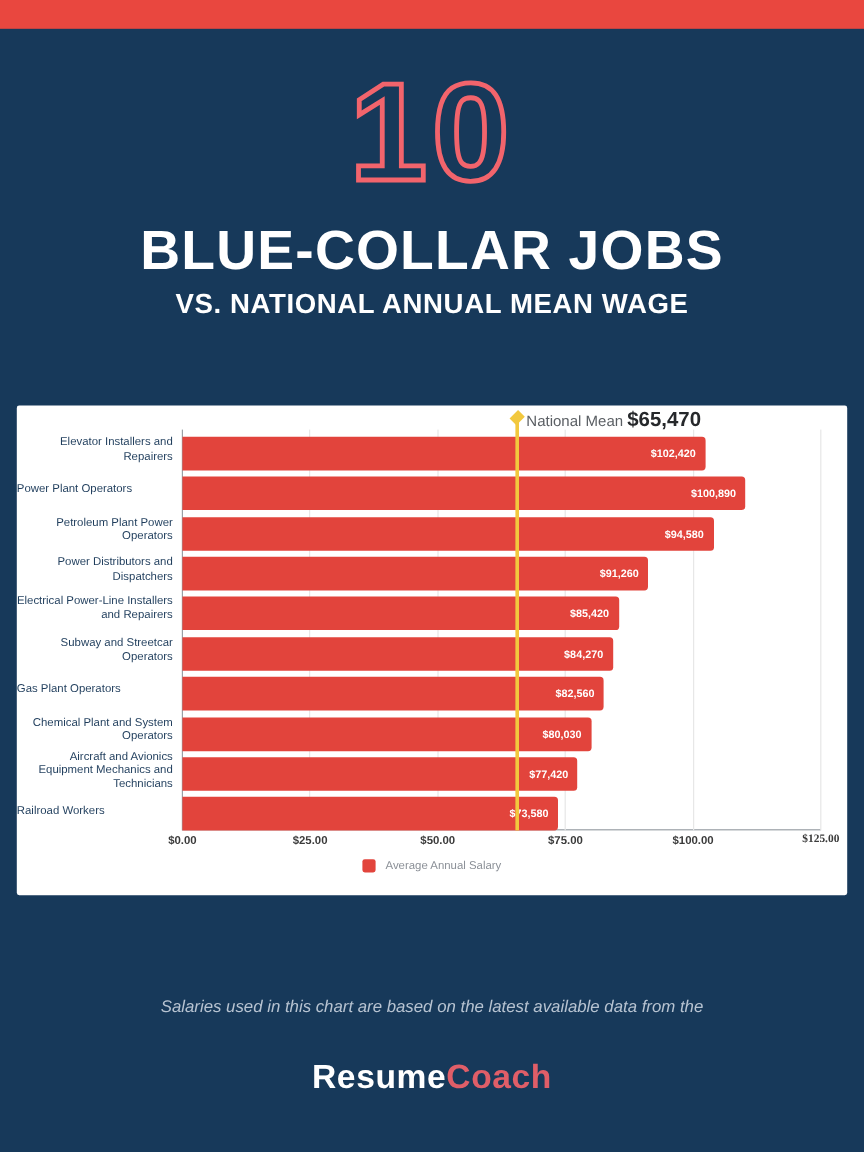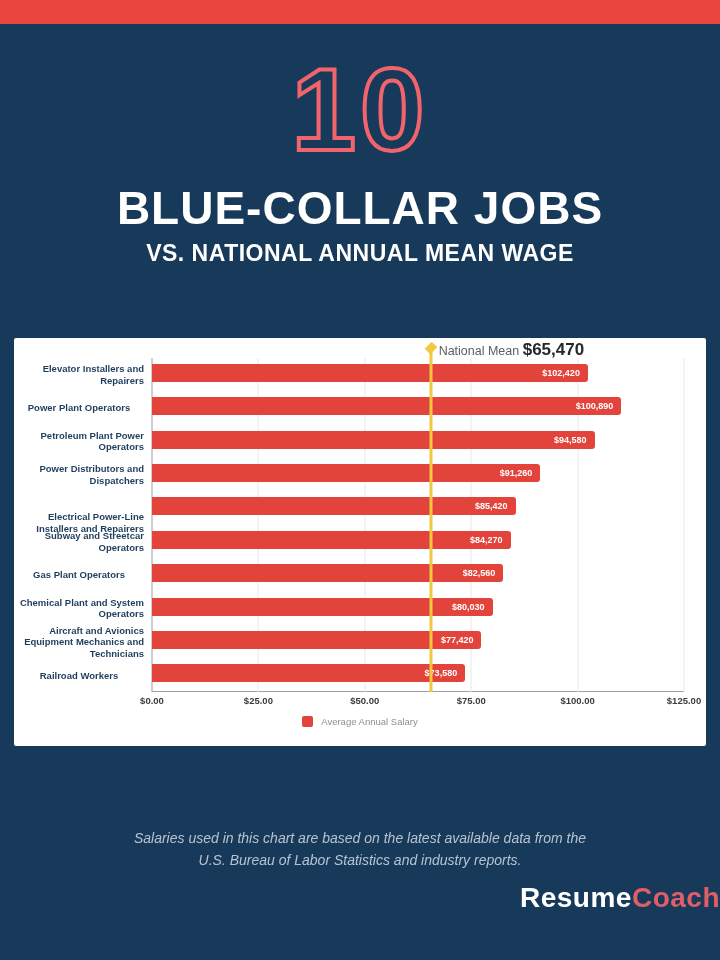--- a/index.html
+++ b/index.html
@@ -33,28 +33,28 @@
 
   
   .panel{
     position:absolute;left:14px;top:338px;width:692px;height:408px;
     background:#FFFFFF;border-radius:2px;
   }
   .plot{position:absolute;left:138px;top:20px;right:22px;bottom:54px;}
   .gutter{position:absolute;left:0;top:20px;width:130px;bottom:54px;}
   .gutter .cat{
     position:absolute;left:0;width:100%;
-    display:flex;align-items:center;justify-content:center;
-    text-align:right;font-size:9.5px;font-weight:700;color:#1F3D5C;line-height:1.2;
+    display:flex;align-items:center;justify-content:flex-start;
+    text-align:right;font-size:9.5px;font-weight:400;color:#1F3D5C;line-height:1.2;
   }
   .gridline{position:absolute;top:0;bottom:0;width:1px;background:#E7E7E7;transform:translateX(-0.5px);}
   .gridline.axisline{background:#9AA0A6;}
   .plot-bottom{position:absolute;left:0;right:0;bottom:0;height:1px;background:#9AA0A6;}
   .bar{
-    position:absolute;left:0;height:18px;background:#E2443C;
+    position:absolute;left:0;height:28px;background:#E2443C;
     border-radius:0 3px 3px 0;
     display:flex;align-items:center;justify-content:flex-end;
   }
   .bar .val{font-size:9px;font-weight:700;color:#FFFFFF;padding-right:8px;white-space:nowrap;}
   .ref-line{position:absolute;top:-12px;bottom:0;width:3px;background:#F2C83E;transform:translateX(-1.5px);z-index:5;}
   .ref-marker{
     position:absolute;top:-14px;width:8px;height:8px;background:#F2C83E;
     transform:translate(-50%,0) rotate(45deg) scaleY(1.25);z-index:6;
   }
   .ref-label{
@@ -73,21 +73,21 @@
   }
   .legend-swatch{width:11px;height:11px;background:#E2443C;border-radius:2px;}
   .legend-label{font-size:9.5px;color:#8B9097;}
 
   
   .note{
     position:absolute;top:827px;left:0;width:100%;text-align:center;
     font-style:italic;font-size:14px;color:#B7C3D1;line-height:22px;
   }
   .logo{
-    position:absolute;top:882px;left:0;width:100%;text-align:right;
+    position:absolute;top:882px;left:0;width:100%;text-align:center;
     font-size:28px;font-weight:700;letter-spacing:0.5px;
   }
   .logo .resume{color:#FFFFFF;}
   .logo .coach{color:#E05E68;}
 </style>
 </head>
 <body>
 
 <div class="page">
   <div class="top-strip"></div>
@@ -105,21 +105,21 @@
         </div>
         <div class="cat" style="top: 33.4px; height: 33.4px;">
           <span>Power Plant Operators</span>
         </div>
         <div class="cat" style="top: 66.8px; height: 33.4px;">
           <span>Petroleum Plant Power Operators</span>
         </div>
         <div class="cat" style="top: 100.2px; height: 33.4px;">
           <span>Power Distributors and Dispatchers</span>
         </div>
-        <div class="cat" style="top: 148px; height: 33.4px;">
+        <div class="cat" style="top: 132px; height: 33.4px;">
           <span>Electrical Power-Line Installers and Repairers</span>
         </div>
         <div class="cat" style="top: 167px; height: 33.4px;">
           <span>Subway and Streetcar Operators</span>
         </div>
         <div class="cat" style="top: 200.4px; height: 33.4px;">
           <span>Gas Plant Operators</span>
         </div>
         <div class="cat" style="top: 233.8px; height: 33.4px;">
           <span>Chemical Plant and System Operators</span>
@@ -172,28 +172,27 @@
         <div class="ref-line" style="left: 52.376%; background: rgb(242, 200, 62);"></div>
         <div class="ref-marker" style="left: 52.376%; background: rgb(242, 200, 62);"></div>
         <div class="ref-label" style="left: calc(52.376% + 8px);">National Mean <b>$65,470</b></div>
       </div>
     <div class="xaxis" id="xaxis">
         <div class="tick" style="left: 0%;">$0.00</div>
         <div class="tick" style="left: 20%;">$25.00</div>
         <div class="tick" style="left: 40%;">$50.00</div>
         <div class="tick" style="left: 60%;">$75.00</div>
         <div class="tick" style="left: 80%;">$100.00</div>
-        <div class="tick" style="left: 100%;">$125.00</div>
+        <div class="tick" style="left: 100%; font-family: Liberation Serif, serif;">$125.00</div>
       </div>
     <div class="legend">
       <div class="legend-swatch"></div>
       <div class="legend-label">Average Annual Salary</div>
     </div>
   </div>
 
   <div class="note">
     <div>Salaries used in this chart are based on the latest available data from the</div>
-    <div>U.S. Bureau of Labor Statistics and industry reports.</div>
   </div>
   <div class="logo">
     <span class="resume">Resume</span><span class="coach">Coach</span>
   </div>
 </div>
 
 </body></html>

